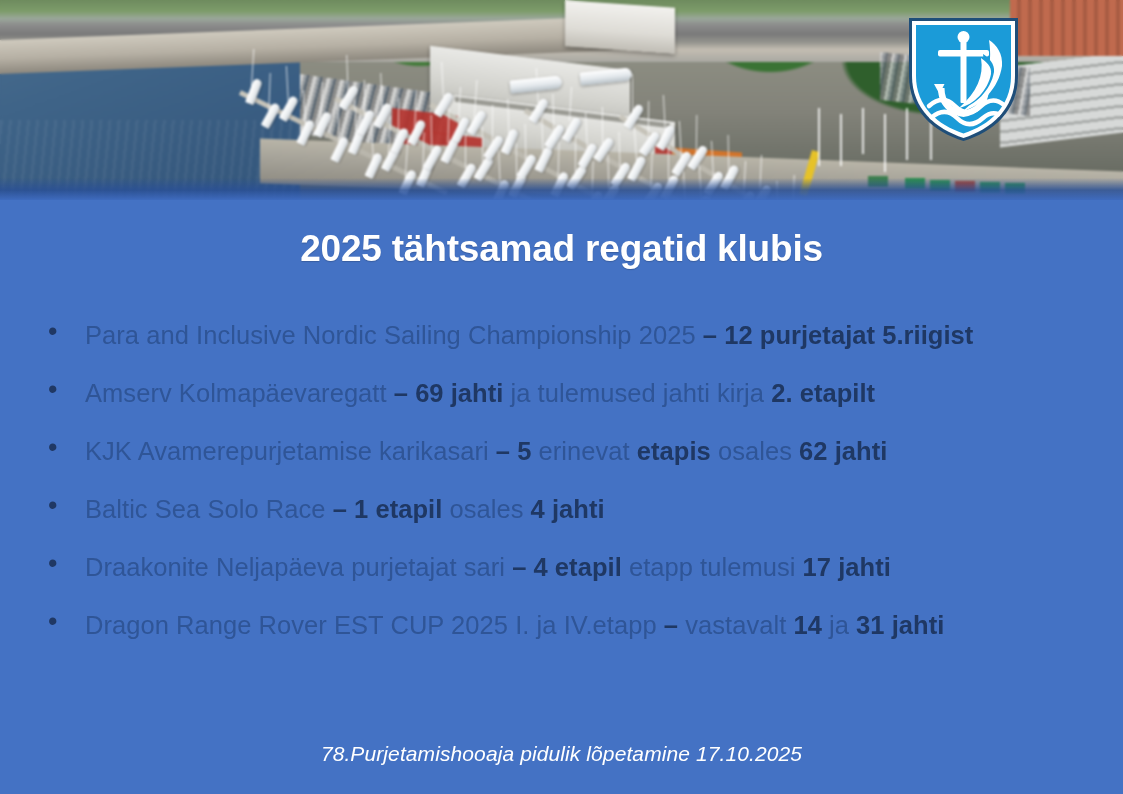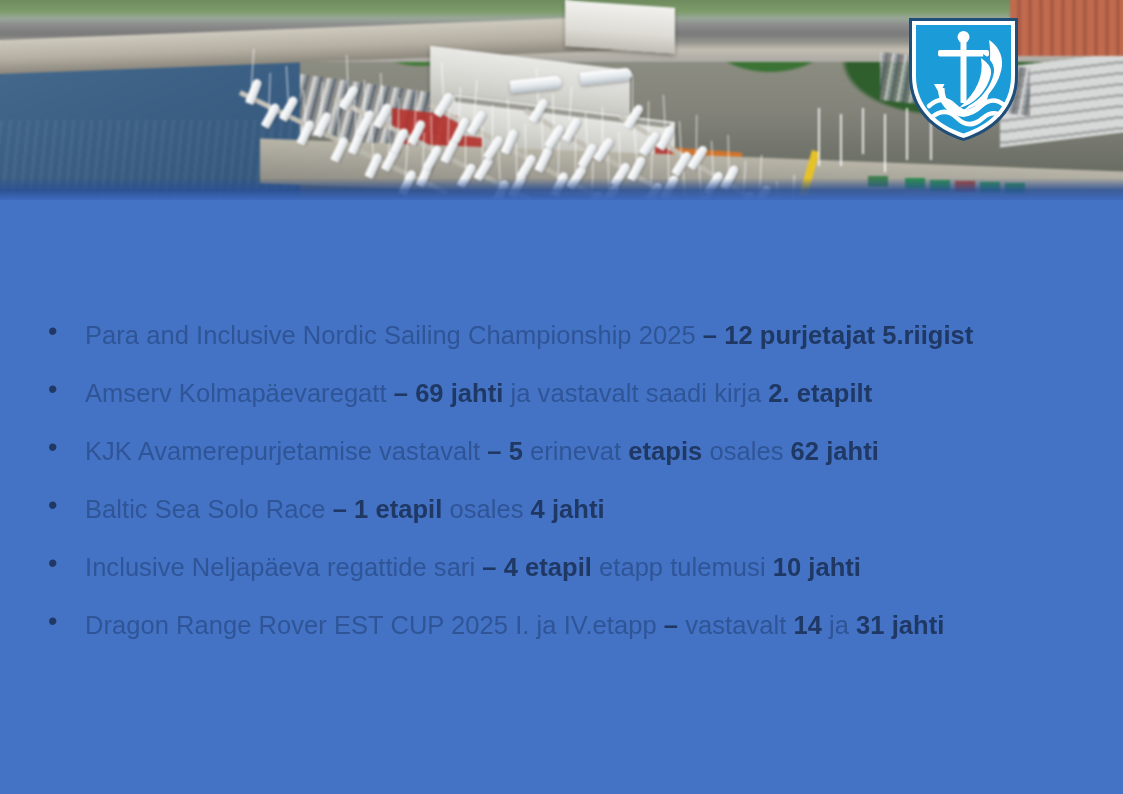--- a/index.html
+++ b/index.html
@@ -420,42 +420,44 @@
         <path d="M74 44 C77 62 70 78 52 94 C67 91 81 76 84 60 C85 52 79 48 74 44 Z" fill="#FFFFFF"></path>
 
         <g fill="none" stroke="#FFFFFF" stroke-width="4.5" stroke-linecap="round">
           <path d="M22 92 C31 84 40 84 48 92 C56 100 65 100 74 92 C82 85 90 85 97 91"></path>
           <path d="M24 104 C33 96 42 96 50 104 C58 112 67 112 76 104 C83 98 90 98 96 103"></path>
         </g>
       </g>
     </svg>
   </div>
 
+  <div class="slide-title">2025 tähtsamad regatid klubis</div>
 
   <div class="bullets" id="bullet-list">
       <div class="bullet-row">
         <div class="bullet-dot">•</div>
         <div class="bullet-text"><span>Para and Inclusive Nordic Sailing Championship 2025 </span><b>– 12 purjetajat 5.riigist</b></div>
       </div>
       <div class="bullet-row">
         <div class="bullet-dot">•</div>
-        <div class="bullet-text"><span>Amserv Kolmapäevaregatt </span><b>– 69 jahti</b><span> ja vastavalt saadi kirja </span><b>2. etapilt</b></div>
-      </div>
-      <div class="bullet-row">
-        <div class="bullet-dot">•</div>
-        <div class="bullet-text"><span>KJK Avamerepurjetamise vastavalt </span><b>– 5</b><span> erinevat </span><b>etapis</b><span> osales </span><b>62 jahti</b></div>
+        <div class="bullet-text"><span>Amserv Kolmapäevaregatt </span><b>– 69 jahti</b><span> ja tulemused jahti kirja </span><b>2. etapilt</b></div>
+      </div>
+      <div class="bullet-row">
+        <div class="bullet-dot">•</div>
+        <div class="bullet-text"><span>KJK Avamerepurjetamise karikasari </span><b>– 5</b><span> erinevat </span><b>etapis</b><span> osales </span><b>62 jahti</b></div>
       </div>
       <div class="bullet-row">
         <div class="bullet-dot">•</div>
         <div class="bullet-text"><span>Baltic Sea Solo Race </span><b>– 1 etapil</b><span> osales </span><b>4 jahti</b></div>
       </div>
       <div class="bullet-row">
         <div class="bullet-dot">•</div>
-        <div class="bullet-text"><span>Inclusive Neljapäeva regattide sari </span><b>– 4 etapil</b><span> etapp tulemusi </span><b>10 jahti</b></div>
+        <div class="bullet-text"><span>Draakonite Neljapäeva purjetajat sari </span><b>– 4 etapil</b><span> etapp tulemusi </span><b>17 jahti</b></div>
       </div>
       <div class="bullet-row">
         <div class="bullet-dot">•</div>
         <div class="bullet-text"><span>Dragon Range Rover EST CUP 2025 I. ja IV.etapp </span><b>–</b><span> vastavalt </span><b>14</b><span> ja </span><b>31 jahti</b></div>
       </div>
     </div>
 
+  <div class="footer-note">78.Purjetamishooaja pidulik lõpetamine 17.10.2025</div>
 
 </div>
 
 </body></html>

